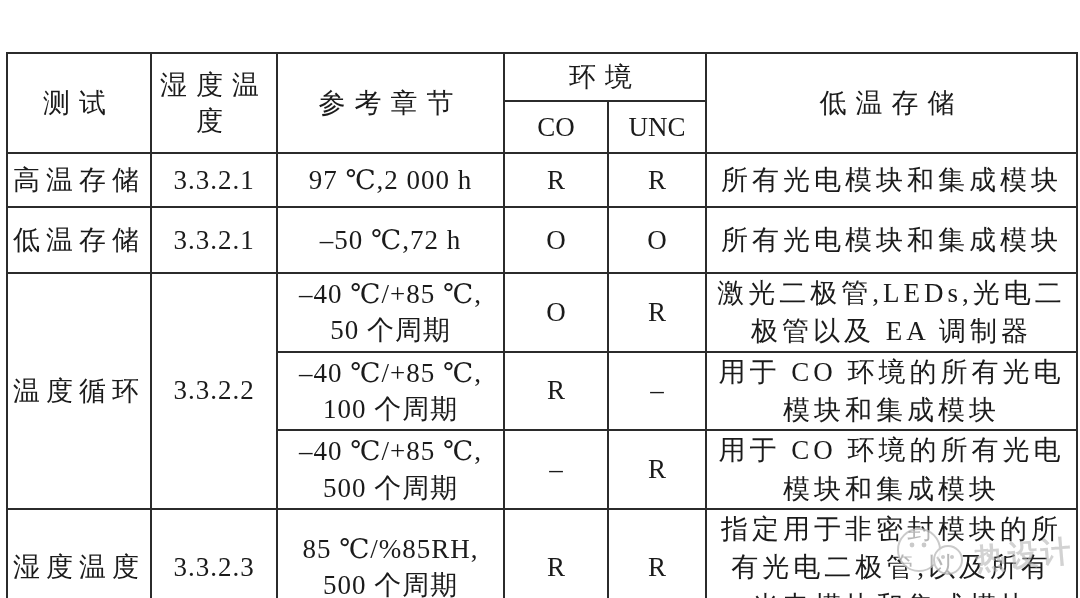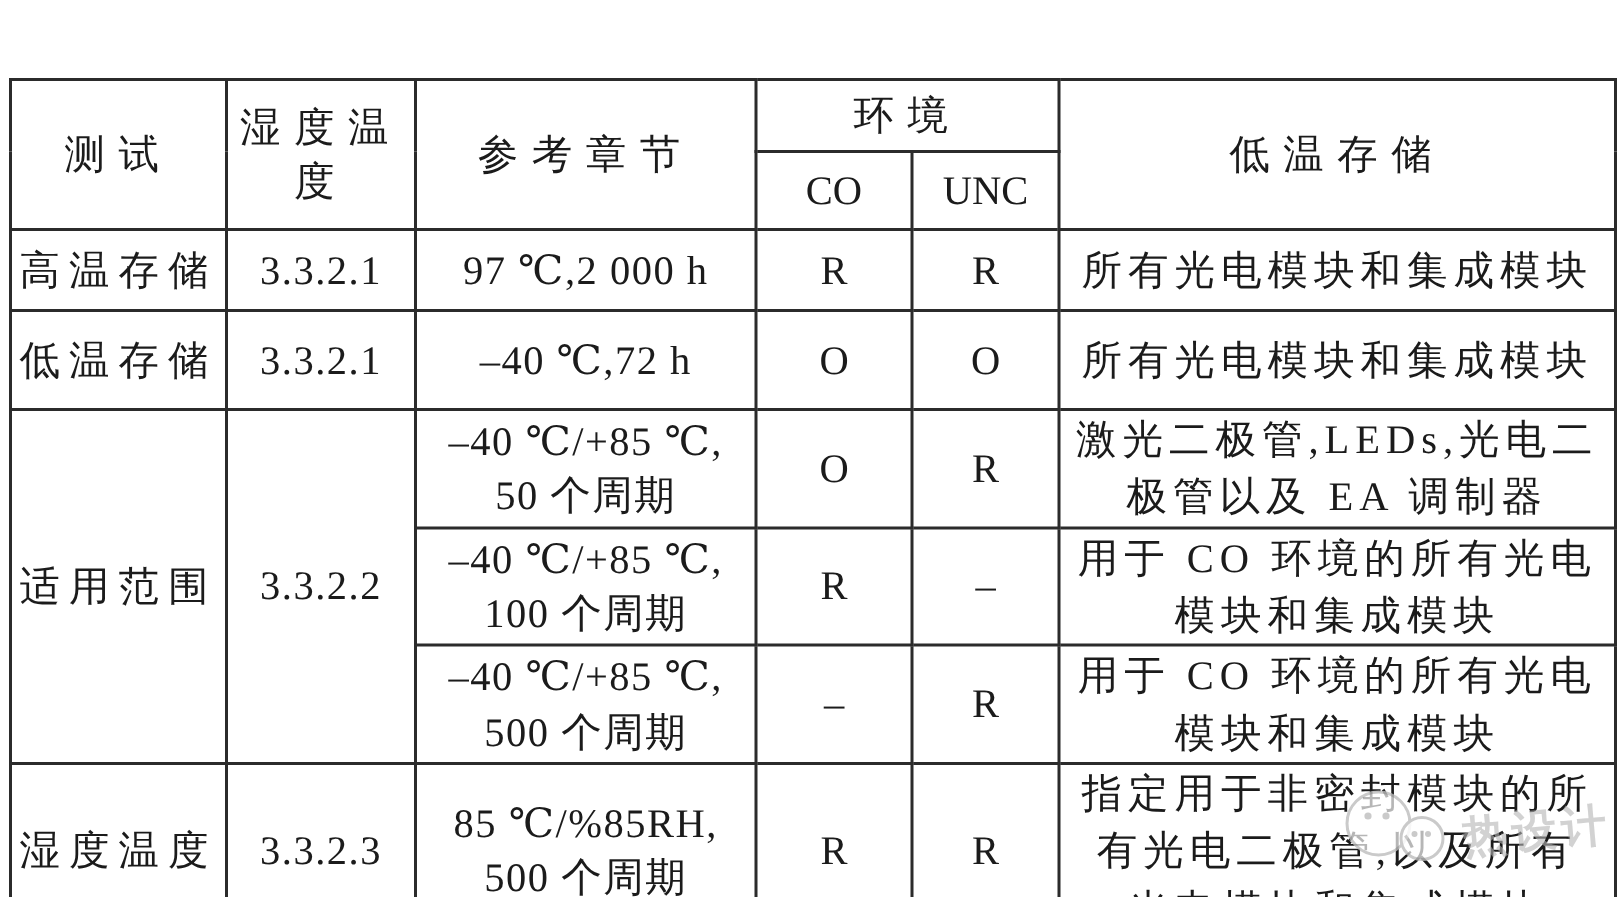--- a/index.html
+++ b/index.html
@@ -73,28 +73,28 @@
         <td class="num">3.3.2.1</td>
         <td class="num">97 ℃,2 000 h</td>
         <td class="envletter">R</td>
         <td class="envletter">R</td>
         <td class="scope">所有光电模块和集成模块</td>
       </tr>
 
       <tr class="row2">
         <td class="cjk2">低温存储</td>
         <td class="num">3.3.2.1</td>
-        <td class="num">–40 ℃,72 h</td>
+        <td class="num">–50 ℃,72 h</td>
         <td class="envletter">O</td>
         <td class="envletter">O</td>
         <td class="scope">所有光电模块和集成模块</td>
       </tr>
 
       <tr class="row3">
-        <td rowspan="3" class="cjk2">适用范围</td>
+        <td rowspan="3" class="cjk2">温度循环</td>
         <td rowspan="3" class="num">3.3.2.2</td>
         <td class="num pre">–40 ℃/+85 ℃,
 50 个周期</td>
         <td class="envletter">O</td>
         <td class="envletter">R</td>
         <td class="scope">激光二极管,LEDs,光电二
 极管以及 EA 调制器</td>
       </tr>
 
       <tr class="row4">

